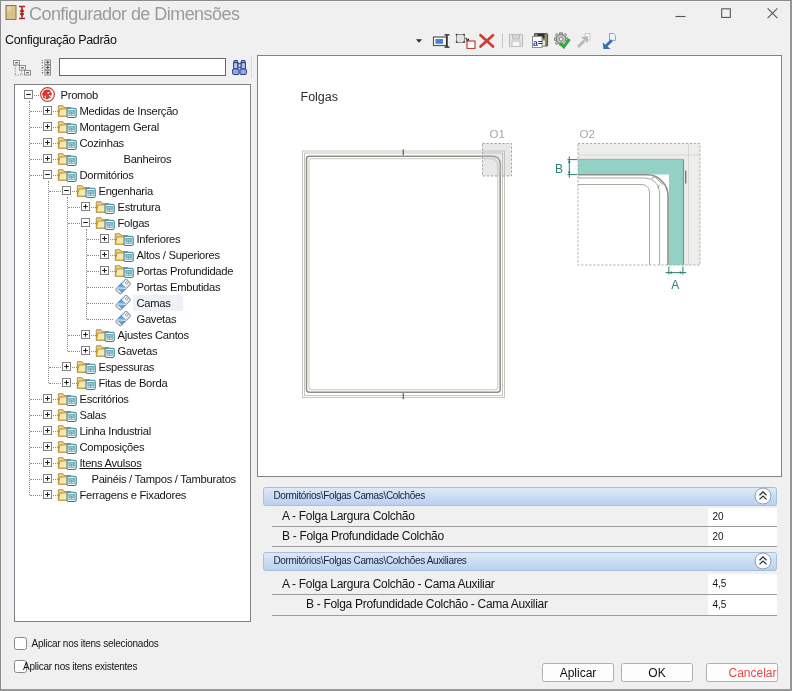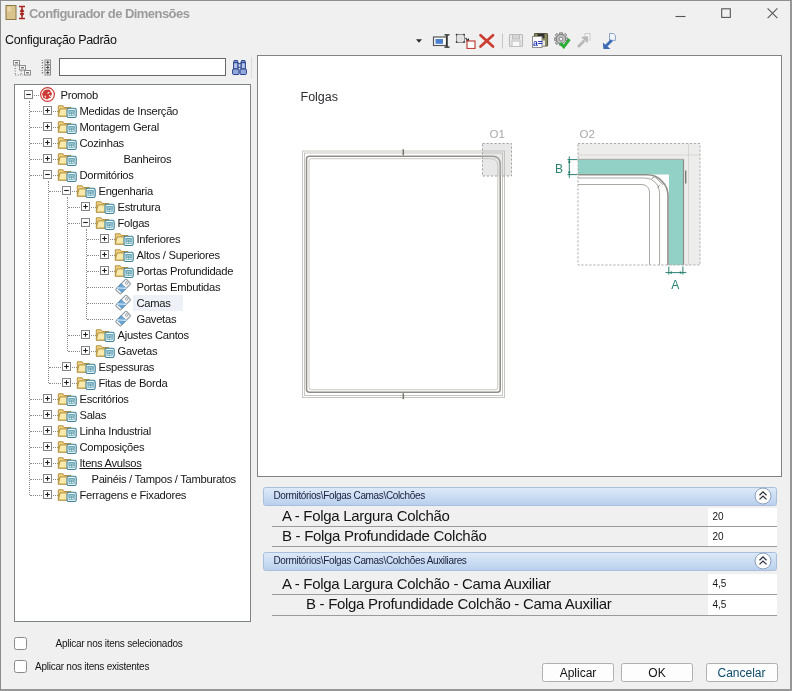--- a/index.html
+++ b/index.html
@@ -2,30 +2,30 @@
 <html><head><meta charset="utf-8">
 <style>
 *{margin:0;padding:0;box-sizing:border-box;}
 html,body{width:792px;height:691px;background:#fff;}
 body{font-family:"Liberation Sans",sans-serif;}
 #win{position:absolute;left:0;top:0;width:792px;height:691px;background:#f0f0f0;
  border:1px solid #8d8d8d;border-right:2px solid #979797;border-bottom:2px solid #979797;overflow:hidden;}
 .abs{position:absolute;}
 .txt{position:absolute;white-space:nowrap;color:#151515;font-size:10px;line-height:16px;}
 .t11{font-size:11.2px;letter-spacing:-0.28px;}
-.tlab{font-size:15px;letter-spacing:-0.3px;}
+.tlab{font-size:12px;letter-spacing:-0.3px;}
 </style></head><body>
 <div id="win">
 
 <svg class="abs" style="left:4px;top:3px" width="22" height="17" viewBox="0 0 22 17">
  <rect x="1" y="1.5" width="10" height="14" fill="#d9c28c" stroke="#8a7747" stroke-width="1"></rect>
  <rect x="2.2" y="2.8" width="3.6" height="4.5" fill="#e8d7ab"></rect>
  <path d="M14 2.5 h6 M17 2.5 v12 M14 14.5 h6 M17 5.5 l-1.8 2.2 M17 5.5 l1.8 2.2 M17 11.5 l-1.8 -2.2 M17 11.5 l1.8 -2.2" stroke="#a5251f" stroke-width="1.5" fill="none"></path>
 </svg>
-<div class="txt" style="left:28px;top:4.5px;color:#9b9b9b;font-size:13px;letter-spacing:-0.55px;font-weight:bold;">Configurador de Dimensões</div>
+<div class="txt" style="left:28px;top:4.5px;color:#9b9b9b;font-size:18px;letter-spacing:-0.55px;">Configurador de Dimensões</div>
 <svg class="abs" style="left:669px;top:1px" width="115" height="22" viewBox="0 0 115 22">
  <path d="M5.5 14.5 h10" stroke="#565656" stroke-width="1.1"></path>
  <rect x="51.7" y="6.8" width="8.6" height="8.6" fill="none" stroke="#565656" stroke-width="1.1"></rect>
  <path d="M97.6 6.3 l9.8 9.8 M107.4 6.3 l-9.8 9.8" stroke="#565656" stroke-width="1.1"></path>
 </svg>
 <div class="txt" style="left:4px;top:31px;font-size:12.5px;color:#111;letter-spacing:-0.35px;">Configuração Padrão</div>
 
 <svg class="abs" style="left:412px;top:31px" width="210" height="17" viewBox="0 0 210 17">
 
  <path d="M3 7.2 l6 0 l-3 3.6 z" fill="#2d2d2d"></path>
@@ -580,18 +580,18 @@
 <div class="abs" style="left:707px;top:573.0px;width:68.5px;height:20px;background:#fff;"></div>
 <div class="txt tlab" style="left:281px;top:574.5px;">A - Folga Largura Colchão - Cama Auxiliar</div>
 <div class="txt" style="left:711.5px;top:575.0px;">4,5</div>
 <div class="abs" style="left:270.5px;top:593.0px;width:505px;height:1px;background:#9b9b9b;"></div>
 <div class="abs" style="left:707px;top:594.0px;width:68.5px;height:19.5px;background:#fff;"></div>
 <div class="txt tlab" style="left:281px;top:595.25px;margin-left:24px;">B - Folga Profundidade Colchão - Cama Auxiliar</div>
 <div class="txt" style="left:711.5px;top:595.75px;">4,5</div>
 <div class="abs" style="left:270.5px;top:613.5px;width:505px;height:1px;background:#9b9b9b;"></div>
 
 <div class="abs" style="left:13px;top:636px;width:13px;height:13px;background:#fff;border:1px solid #8b8b8b;border-radius:2.5px;"></div>
-<div class="txt" style="left:30.5px;top:634.5px;letter-spacing:-0.25px;margin-left:24px;">Aplicar nos itens selecionados</div>
+<div class="txt" style="left:30.5px;top:634.5px;letter-spacing:-0.25px;">Aplicar nos itens selecionados</div>
 <div class="abs" style="left:13px;top:659px;width:13px;height:13px;background:#fff;border:1px solid #8b8b8b;border-radius:2.5px;"></div>
-<div class="txt" style="left:34px;top:657.5px;letter-spacing:-0.25px;">Aplicar nos itens existentes</div>
+<div class="txt" style="left:22px;top:657.5px;letter-spacing:-0.25px;">Aplicar nos itens existentes</div>
 <div class="abs" style="left:541px;top:661.5px;width:72px;height:19.5px;background:#fdfdfd;border:1px solid #b0b0b0;border-radius:2.5px;text-align:center;font-size:12px;line-height:18px;color:#111;">Aplicar</div>
 <div class="abs" style="left:620px;top:661.5px;width:72px;height:19.5px;background:#fdfdfd;border:1px solid #b0b0b0;border-radius:2.5px;text-align:center;font-size:12px;line-height:18px;color:#111;">OK</div>
-<div class="abs" style="left:704.5px;top:661.5px;width:72px;height:19.5px;background:#fdfdfd;border:1px solid #b0b0b0;border-radius:2.5px;text-align:center;font-size:12px;line-height:18px;color:#0c4a6e;">Cancelar</div>
+<div class="abs" style="left:704.5px;top:661.5px;width:72px;height:19.5px;background:#fdfdfd;border:1px solid #b0b0b0;border-radius:2.5px;text-align:right;font-size:12px;line-height:18px;color:#ef4444;">Cancelar</div>
 </div>
 </body></html>

